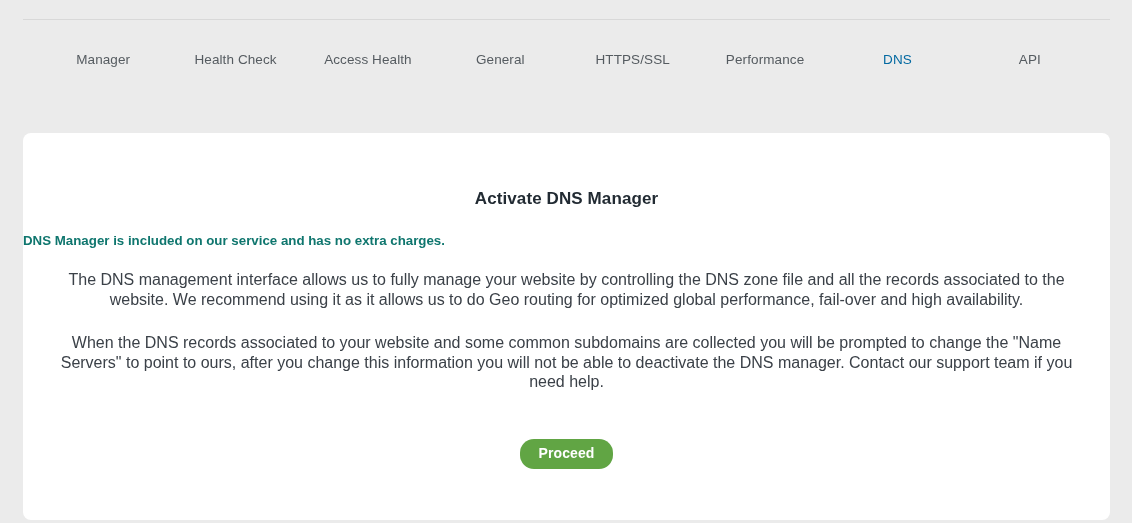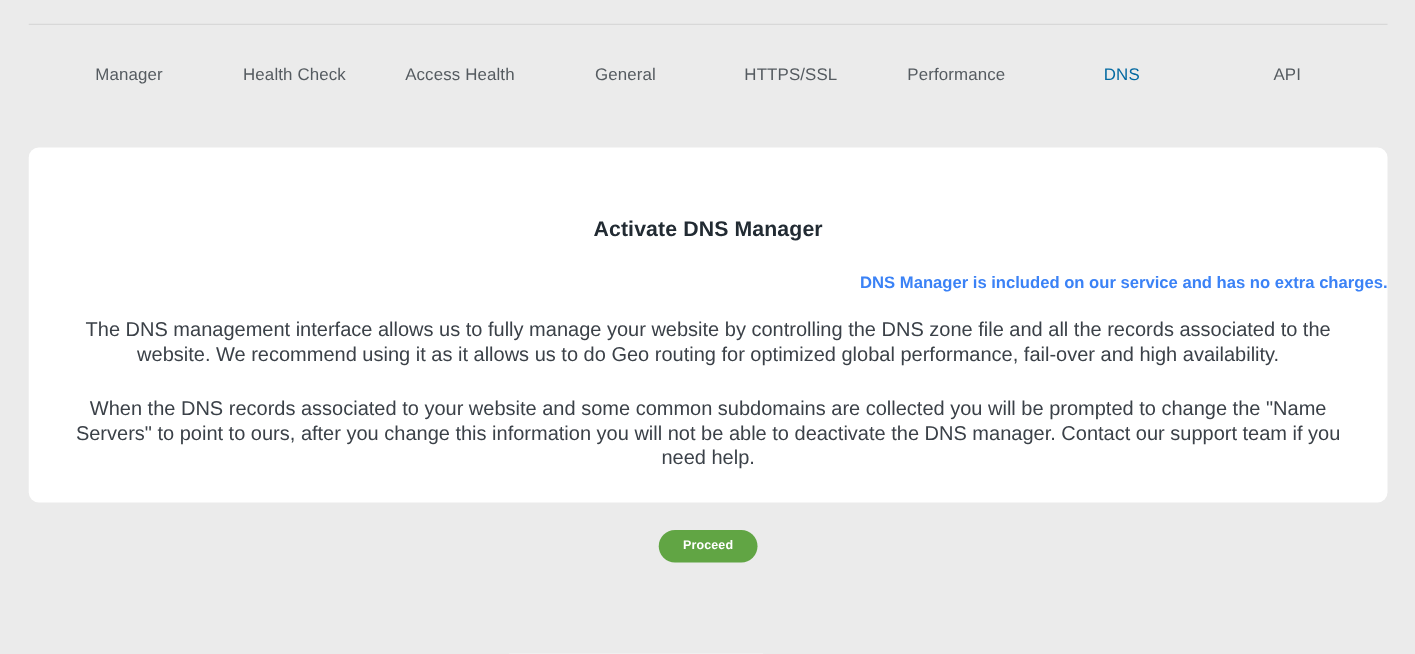--- a/index.html
+++ b/index.html
@@ -50,46 +50,46 @@
   }
   .tab.active {
     color: #0369a1;
     font-weight: normal;
   }
 
   
   .card {
     position: absolute;
     left: 23px;
-    top: 118px;
+    top: 133px;
     width: 1087px;
-    height: 284px;
+    height: 387px;
     background: #ffffff;
     border-radius: 8px;
     box-sizing: border-box;
     padding: 0;
   }
 
   .card-title {
     margin: 0;
     padding-top: 56px;
     text-align: center;
     font-size: 17px;
     font-weight: bold;
     color: #222b33;
     letter-spacing: 0.1px;
   }
 
   .card-subtitle {
     margin: 0;
     padding-top: 24px;
-    text-align: right;
+    text-align: left;
     font-size: 13.3px;
     font-weight: bold;
-    color: #3b82f6;
+    color: #0f766e;
   }
 
   .body-wrap {
     padding: 0 33px;
   }
 
   .para {
     margin: 0;
     padding-top: 22px;
     text-align: center;
@@ -103,21 +103,21 @@
 
   
   .btn-row {
     padding-top: 47px;
     text-align: center;
   }
   .btn-proceed {
     display: inline-block;
     background: #61a544;
     color: #ffffff;
-    font-size: 10px;
+    font-size: 14px;
     font-weight: bold;
     font-family: "Liberation Sans", sans-serif;
     border: none;
     border-radius: 14px;
     padding: 7px 19px 8px 19px;
     cursor: pointer;
     line-height: 1.1;
     letter-spacing: 0.1px;
   }
 </style>

